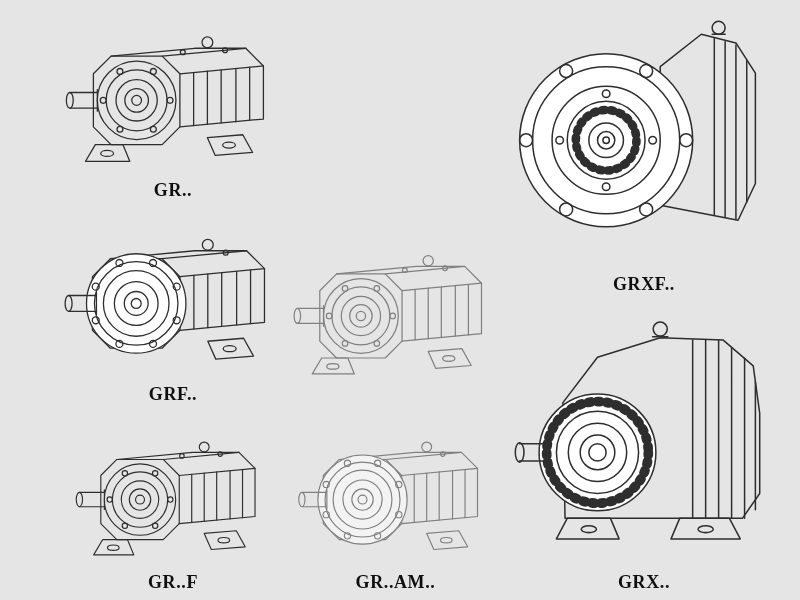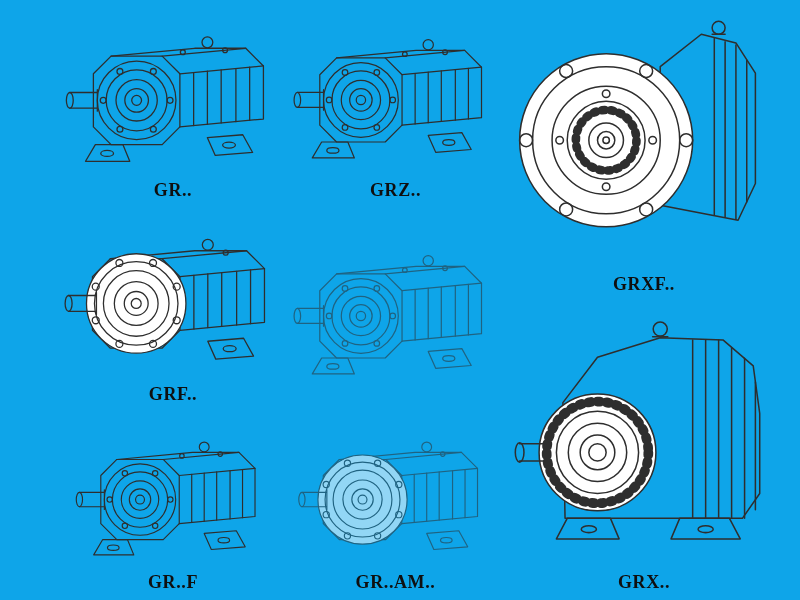--- a/index.html
+++ b/index.html
@@ -1,18 +1,18 @@
 <!DOCTYPE html>
 <html><head>
 <meta charset="utf-8">
 <style>
   * { margin:0; padding:0; box-sizing:border-box; }
   html,body { background:#ffffff; }
   .page {
-    position:relative; width:800px; height:600px; background:#0ea5e9;
+    position:relative; width:800px; height:600px; background:#e5e5e5;
     overflow:hidden; font-family:"Liberation Serif","DejaVu Serif",serif;
   }
   .cell { position:absolute; display:flex; flex-direction:column; align-items:center; }
   .cell svg.drawing { flex:1 1 auto; width:100%; height:calc(100% - 28px); color:#2e2e2e; }
   .cell .label {
     height:26px; line-height:24px; font-size:18px; font-weight:700;
     color:#0f0f0f; letter-spacing:.6px; text-align:center; white-space:nowrap;
   }
   svg.faded { color:#a9a9a9; opacity:.55; }
   .defs-store { position:absolute; width:0; height:0; overflow:hidden; }
@@ -145,26 +145,20 @@
 
 <div class="page">
 
   <figure class="cell" id="c-gr">
     <svg class="drawing" viewBox="0 0 230 175">
         <use href="#sym-gear-foot"></use>
       </svg>
     <figcaption class="label">GR..</figcaption>
   </figure>
 
-  <figure class="cell" id="c-grz">
-    <svg class="drawing" viewBox="0 0 230 175">
-        <use href="#sym-gear-foot"></use>
-      </svg>
-    <figcaption class="label">GRZ..</figcaption>
-  </figure>
 
   <figure class="cell" id="c-grf">
     <svg class="drawing" viewBox="0 0 230 175">
         <use href="#sym-gear-flange"></use>
       </svg>
     <figcaption class="label">GRF..</figcaption>
   </figure>
 
   <figure class="cell" id="c-grxf">
     <svg class="drawing" viewBox="0 0 270 230">

